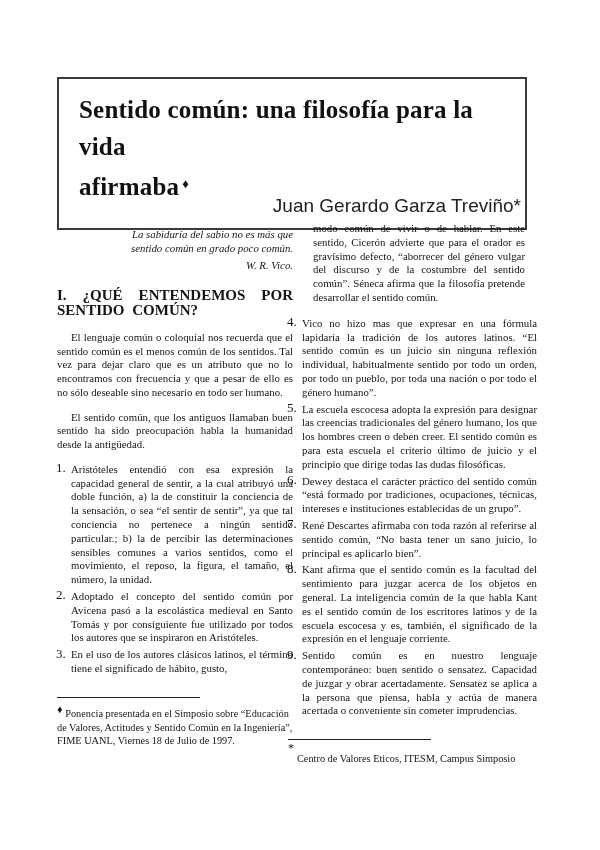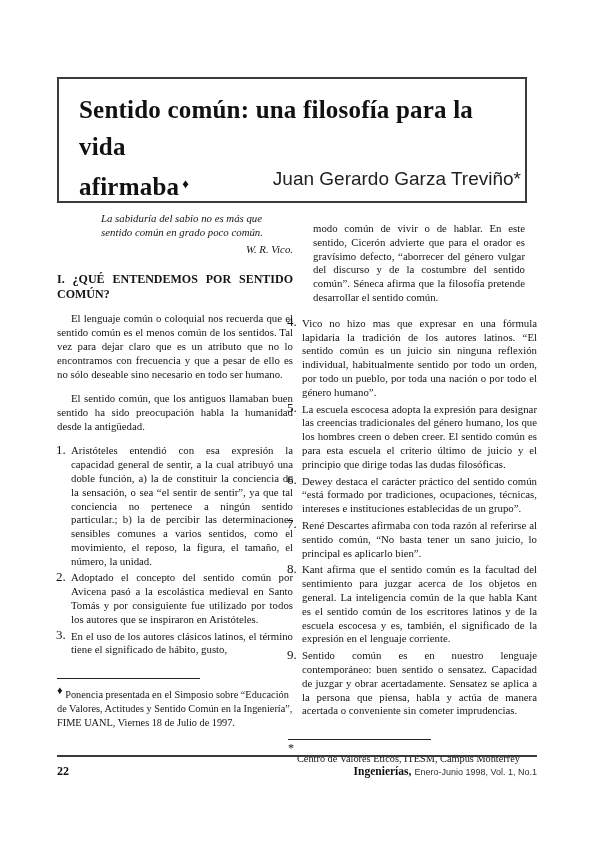--- a/index.html
+++ b/index.html
@@ -4,46 +4,46 @@
 <style>
   html,body{margin:0;padding:0;}
   body{
     width:600px;height:850px;background:#ffffff;color:#111;
     font-family:"Liberation Serif",serif;position:relative;overflow:hidden;
   }
   .page{position:absolute;inset:0;}
 
   
   .title-box{
-    position:absolute;left:57px;top:77px;width:470px;height:126px;
+    position:absolute;left:57px;top:77px;width:470px;height:153px;
     border:2px solid #3a3a3a;box-sizing:border-box;
   }
   .title{
     margin:12px 18px 0 20px;font-size:25px;line-height:37px;font-weight:bold;
     letter-spacing:0.2px;
   }
   .title-mark{font-size:13px;vertical-align:7px;margin-left:3px;}
   .author{
     position:absolute;right:4px;bottom:11px;
     font-family:"Liberation Sans",sans-serif;font-size:19px;color:#222;
   }
 
   
   .col{
     position:absolute;top:210px;font-size:10.8px;line-height:13.8px;
     text-align:justify;color:#141414;
   }
   .col-left{left:57px;width:236px;}
   .col-right{left:288px;width:249px;}
 
-  .quote{margin:2px 0 0 44px;font-style:italic;text-align:left;}
+  .quote{margin:18px 0 0 44px;font-style:italic;text-align:right;}
   .quote-attr{text-align:right;font-style:italic;margin-top:3px;}
 
   .heading{
-    margin-top:16px;font-weight:bold;font-size:12px;line-height:15px;
+    margin-top:16px;font-weight:bold;font-size:15px;line-height:15px;
     word-spacing:4px;text-align:justify;
   }
   .para{text-indent:14px;margin-top:4px;}
 
   .li{position:relative;padding-left:14px;margin-top:3px;}
   .li .num{position:absolute;left:-1px;top:-1.5px;font-size:13px;}
   .cont{padding-left:13px;}
 
   
   .fn{margin-top:21px;font-size:10.3px;line-height:13.5px;text-align:left;}
@@ -124,22 +124,18 @@
       <span>Kant afirma que el sentido común es la facultad del sentimiento para juzgar acerca de los objetos en general. La inteligencia común de la que habla Kant es el sentido común de los escritores latinos y de la escuela escocesa y es, también, el significado de la expresión en el lenguaje corriente.</span>
     </div>
     <div class="li">
       <span class="num">9.</span>
       <span>Sentido común es en nuestro lenguaje contemporáneo: buen sentido o sensatez. Capacidad de juzgar y obrar acertadamente. Sensatez se aplica a la persona que piensa, habla y actúa de manera acertada o conveniente sin cometer imprudencias.</span>
     </div>
 
     <div class="fn">
       <div class="fn-rule"></div>
       <div class="fn-star">*</div>
-      <div class="fn-indent">Centro de Valores Eticos, ITESM, Campus Monterrey</div>
+      <div class="fn-indent">Centro de Valores Eticos, ITESM, Campus Simposio</div>
     </div>
   </section>
 
-  <footer class="footer">
-    <span class="page-num">22</span>
-    <span><span class="journal-name">Ingenierías,</span><span class="journal-issue">Enero-Junio 1998, Vol. 1, No.1</span></span>
-  </footer>
 
 </div>
 
 </body></html>

